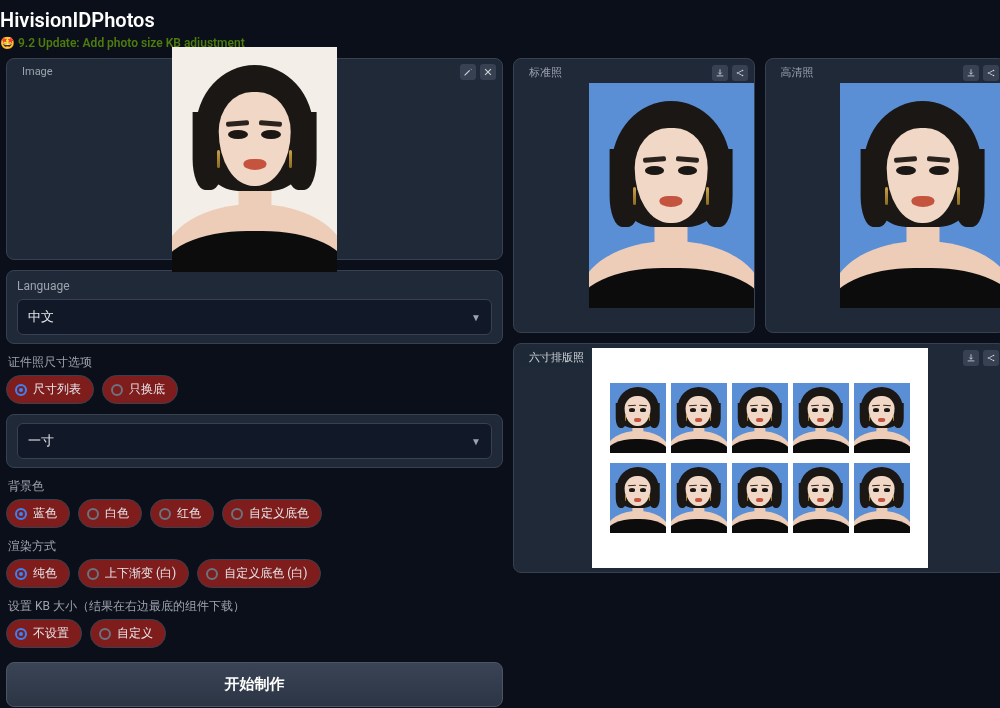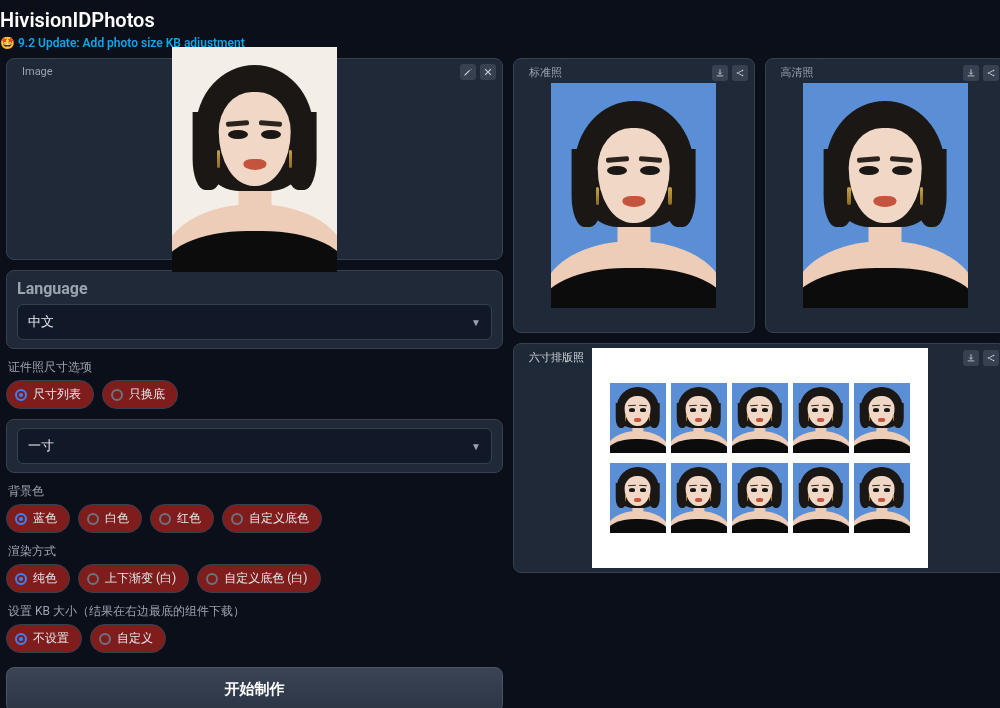--- a/index.html
+++ b/index.html
@@ -17,21 +17,21 @@
     padding: 8px 0 8px 0;
   }
   .header h1 {
     font-size: 20px;
     font-weight: 600;
     color: #fff;
     margin-bottom: 4px;
   }
   .header .subtitle {
     font-size: 12px;
-    color: #0ea5e9;
+    color: #4d7c0f;
     font-weight: 600;
   }
   .main-grid {
     display: grid;
     grid-template-columns: 497px 493px;
     gap: 10px;
     padding: 0 6px;
   }
   .left-col { display: flex; flex-direction: column; gap: 10px; }
   .right-col { display: flex; flex-direction: column; gap: 10px; }
@@ -73,21 +73,21 @@
     border-radius: 3px;
     display: flex;
     align-items: center;
     justify-content: center;
     cursor: pointer;
     color: #d1d5db;
   }
   .icon-btn svg { width: 10px; height: 10px; fill: currentColor; }
 
   .image-panel { height: 202px; display:flex; align-items:center; justify-content:center; }
-  .output-panel { height: 275px; display:flex; align-items:center; justify-content:center;font-family:Liberation Serif, serif; }
+  .output-panel { height: 275px; display:flex; align-items:center; justify-content:flex-end;font-family:Liberation Serif, serif; }
   .layout-panel { height: 230px; display:flex; align-items:center; justify-content:center; background:#fff; }
 
   
   .portrait {
     width: 165px;
     height: 225px;
     position: relative;
     overflow: hidden;
   }
   .portrait.input { background: #f3efe8; }
@@ -196,24 +196,23 @@
   .earring.r{ right:27%; }
 
   
   .control-card {
     background: #1f2937;
     border: 1px solid #374151;
     border-radius: 8px;
     padding: 8px 10px;
   }
   .control-label {
-    font-size: 16px;
+    font-size: 12px;
     color: #9ca3af;
     margin-bottom: 6px;
-    font-weight: bold;
   }
   .select {
     background: #111827;
     border: 1px solid #374151;
     border-radius: 6px;
     padding: 8px 10px;
     display: flex;
     align-items: center;
     justify-content: space-between;
     cursor: pointer;

